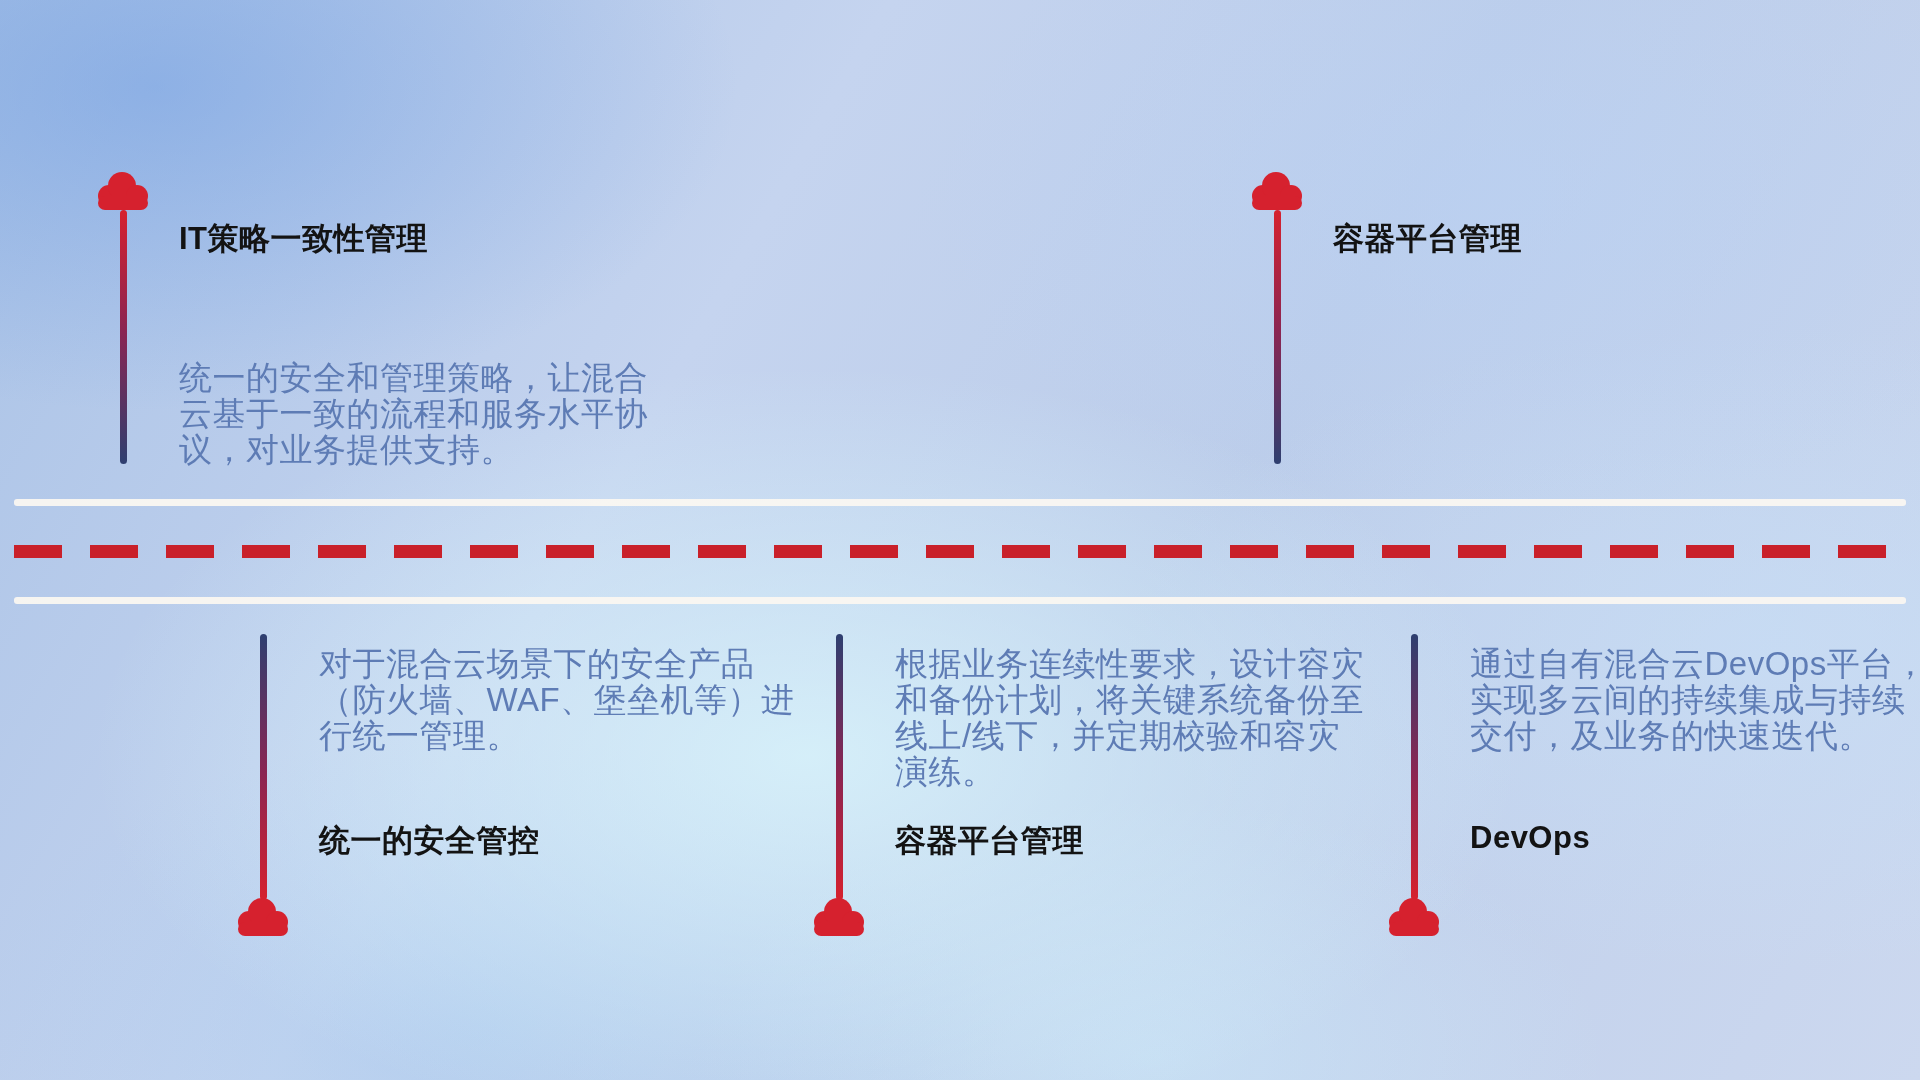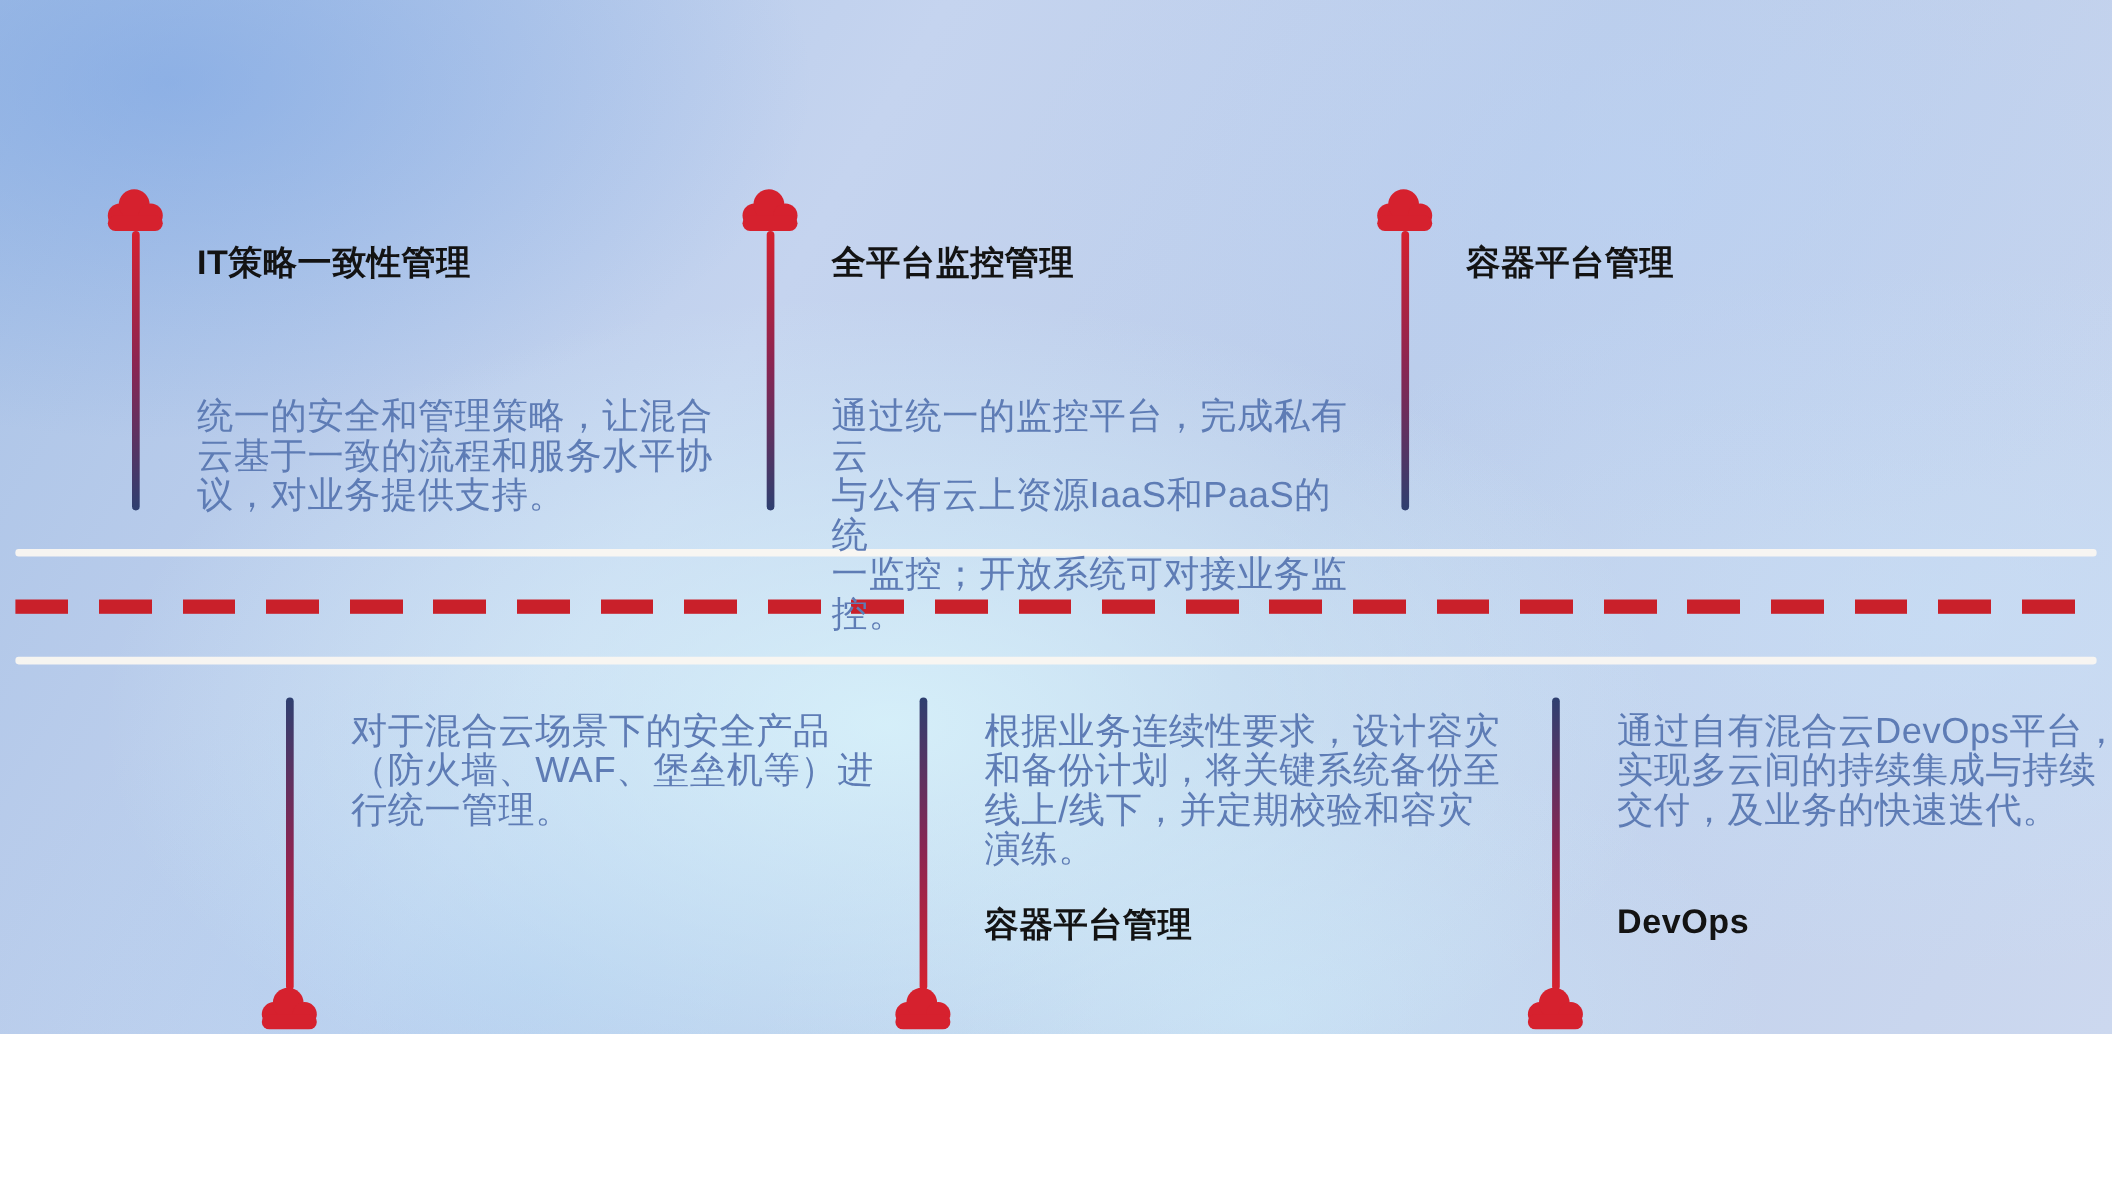--- a/index.html
+++ b/index.html
@@ -7,21 +7,21 @@
     padding: 0;
     width: 1920px;
     height: 1080px;
     overflow: hidden;
     font-family: "Liberation Sans", "DejaVu Sans", sans-serif;
   }
 
   .canvas {
     position: relative;
     width: 1920px;
-    height: 940px;
+    height: 1080px;
     background:
       radial-gradient(900px 500px at 8% 8%,  rgba(100,150,225,0.45), transparent 65%),
       radial-gradient(1100px 600px at 42% 70%, rgba(218,246,252,0.80), transparent 65%),
       radial-gradient(900px 500px at 78% 18%, rgba(185,210,245,0.50), transparent 65%),
       radial-gradient(1000px 500px at 92% 60%, rgba(200,225,248,0.55), transparent 65%),
       radial-gradient(800px 450px at 25% 95%, rgba(170,205,240,0.55), transparent 65%),
       radial-gradient(700px 400px at 60% 98%, rgba(205,235,250,0.55), transparent 65%),
       linear-gradient(120deg, #a9c2e6 0%, #c5d4ef 35%, #bccdea 60%, #ccd8ef 100%);
     text-decoration: underline;
   }
@@ -127,37 +127,20 @@
           <rect x="3" y="26" width="50" height="14" rx="7"></rect>
         </g>
       </svg>
     </div>
     <h2 class="cap-title">IT策略一致性管理</h2>
     <p class="cap-desc">统一的安全和管理策略，让混合
 云基于一致的流程和服务水平协
 议，对业务提供支持。</p>
   </div>
 
-  <div class="item item-top" style="left:672px; top:170px;">
-    <div class="stem"></div>
-    <div class="cloud">
-      <svg viewBox="0 0 56 40" xmlns="http://www.w3.org/2000/svg">
-        <g fill="#d6212e">
-          <circle cx="14" cy="26" r="11"></circle>
-            <circle cx="27" cy="16" r="14"></circle>
-            <circle cx="42" cy="26" r="11"></circle>
-          <rect x="3" y="26" width="50" height="14" rx="7"></rect>
-        </g>
-      </svg>
-    </div>
-    <h2 class="cap-title">全平台监控管理</h2>
-    <p class="cap-desc">通过统一的监控平台，完成私有云
-与公有云上资源IaaS和PaaS的统
-一监控；开放系统可对接业务监控。</p>
-  </div>
 
   <div class="item item-top" style="left:1249px; top:170px;">
     <div class="stem"></div>
     <div class="cloud">
       <svg viewBox="0 0 56 40" xmlns="http://www.w3.org/2000/svg">
         <g fill="#d6212e">
           <circle cx="14" cy="26" r="11"></circle>
             <circle cx="27" cy="16" r="14"></circle>
             <circle cx="42" cy="26" r="11"></circle>
           <rect x="3" y="26" width="50" height="14" rx="7"></rect>
@@ -175,20 +158,21 @@
           <circle cx="14" cy="26" r="11"></circle>
             <circle cx="27" cy="16" r="14"></circle>
             <circle cx="42" cy="26" r="11"></circle>
           <rect x="3" y="26" width="50" height="14" rx="7"></rect>
         </g>
       </svg>
     </div>
     <p class="cap-desc">对于混合云场景下的安全产品
 （防火墙、WAF、堡垒机等）进
 行统一管理。</p>
+    <h2 class="cap-title">统一的安全管控</h2>
   </div>
 
   <div class="item item-bottom" style="left:811px; top:634px;">
     <div class="stem"></div>
     <div class="cloud">
       <svg viewBox="0 0 56 40" xmlns="http://www.w3.org/2000/svg">
         <g fill="#d6212e">
           <circle cx="14" cy="26" r="11"></circle>
             <circle cx="27" cy="16" r="14"></circle>
             <circle cx="42" cy="26" r="11"></circle>

